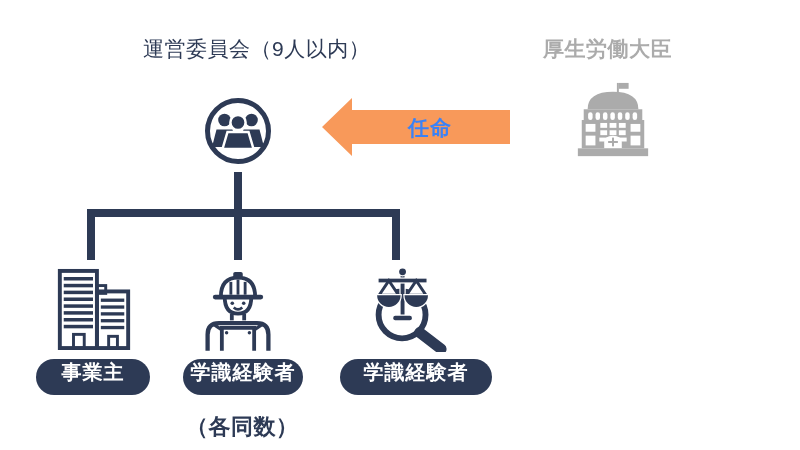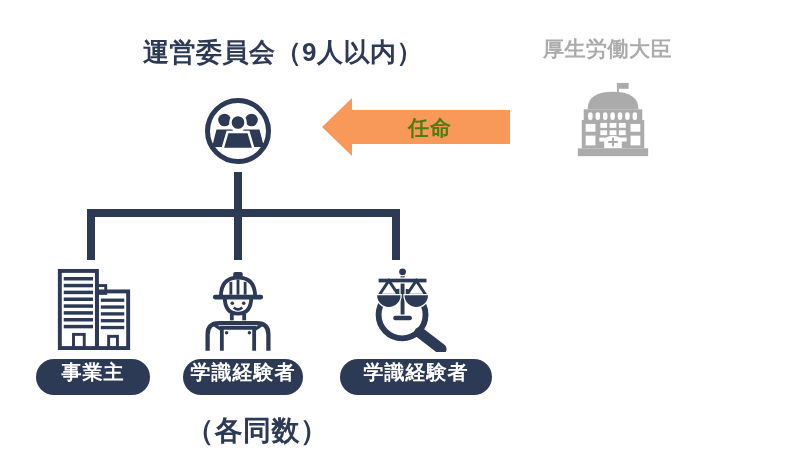--- a/index.html
+++ b/index.html
@@ -15,33 +15,33 @@
   }
   .canvas{
     position:relative;
     width:800px;height:450px;
     background:#ffffff;
     overflow:hidden;
   }
   .abs{position:absolute;}
   .committee-title{
     left:143px;top:35px;
-    font-size:26px;font-weight:bold;color:var(--navy);
+    font-size:21px;font-weight:normal;color:var(--navy);
     letter-spacing:0.5px;white-space:nowrap;
   }
   .minister-label{
     left:543px;top:35px;
     font-size:21px;font-weight:bold;color:var(--gray);
     letter-spacing:0.5px;white-space:nowrap;text-align:right;
   }
   .group-icon{left:203px;top:96px;width:70px;height:70px;}
   .arrow-wrap{left:322px;top:98px;width:188px;height:58px;}
   .arrow-label{
     left:385px;top:114px;width:90px;
-    text-align:center;font-size:21px;font-weight:bold;color:#4d7c0f;
+    text-align:center;font-size:21px;font-weight:bold;color:#3b82f6;
     letter-spacing:1px;
   }
   .gov-icon{left:572px;top:80px;width:82px;height:82px;}
   .line{background:var(--navy);}
   .v-center{left:234px;top:172px;width:8px;height:88px;}
   .h-bar{left:87px;top:209px;width:313px;height:8px;}
   .v-left{left:87px;top:211px;width:8px;height:49px;}
   .v-right{left:392px;top:211px;width:8px;height:49px;}
   .building-icon{left:53px;top:266px;width:82px;height:86px;}
   .worker-icon{left:200px;top:264px;width:76px;height:88px;}
@@ -51,21 +51,21 @@
     background:var(--navy);color:#ffffff;
     font-size:20px;font-weight:bold;
     display:flex;align-items:flex-start;justify-content:center;
     letter-spacing:1px;white-space:nowrap;
   }
   .pill-1{left:36px;width:114px;}
   .pill-2{left:183px;width:120px;}
   .pill-3{left:340px;width:152px;}
   .note{
     left:186px;top:412px;
-    font-size:28px;font-weight:bold;color:var(--navy);
+    font-size:22px;font-weight:bold;color:var(--navy);
     letter-spacing:0.5px;white-space:nowrap;
   }
   
   .nf{fill:var(--navy);}
   .ns{stroke:var(--navy);fill:none;}
   .gf{fill:var(--gray);}
   .wf{fill:#ffffff;}
   .ws{fill:var(--navy);stroke:#ffffff;stroke-width:2.5;paint-order:stroke;}
 </style>
 </head>

